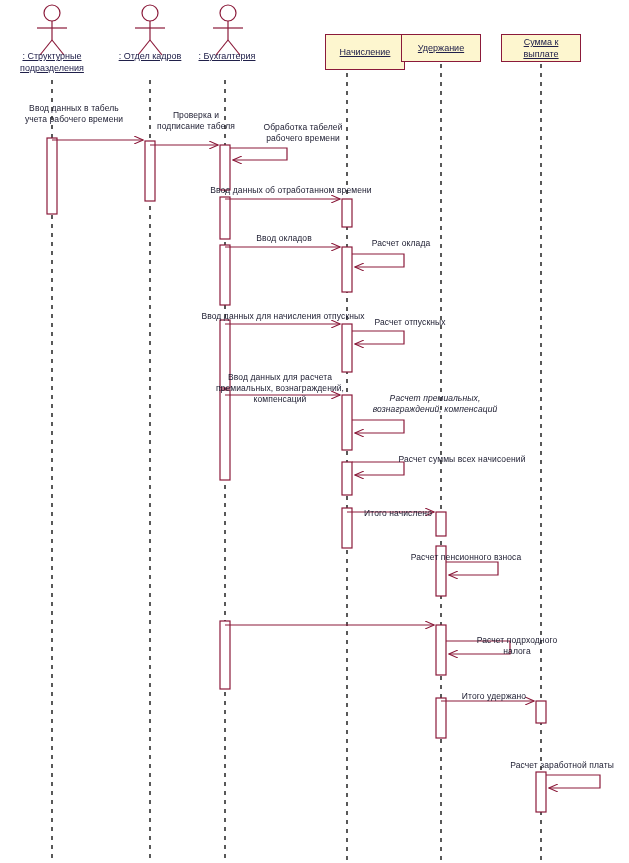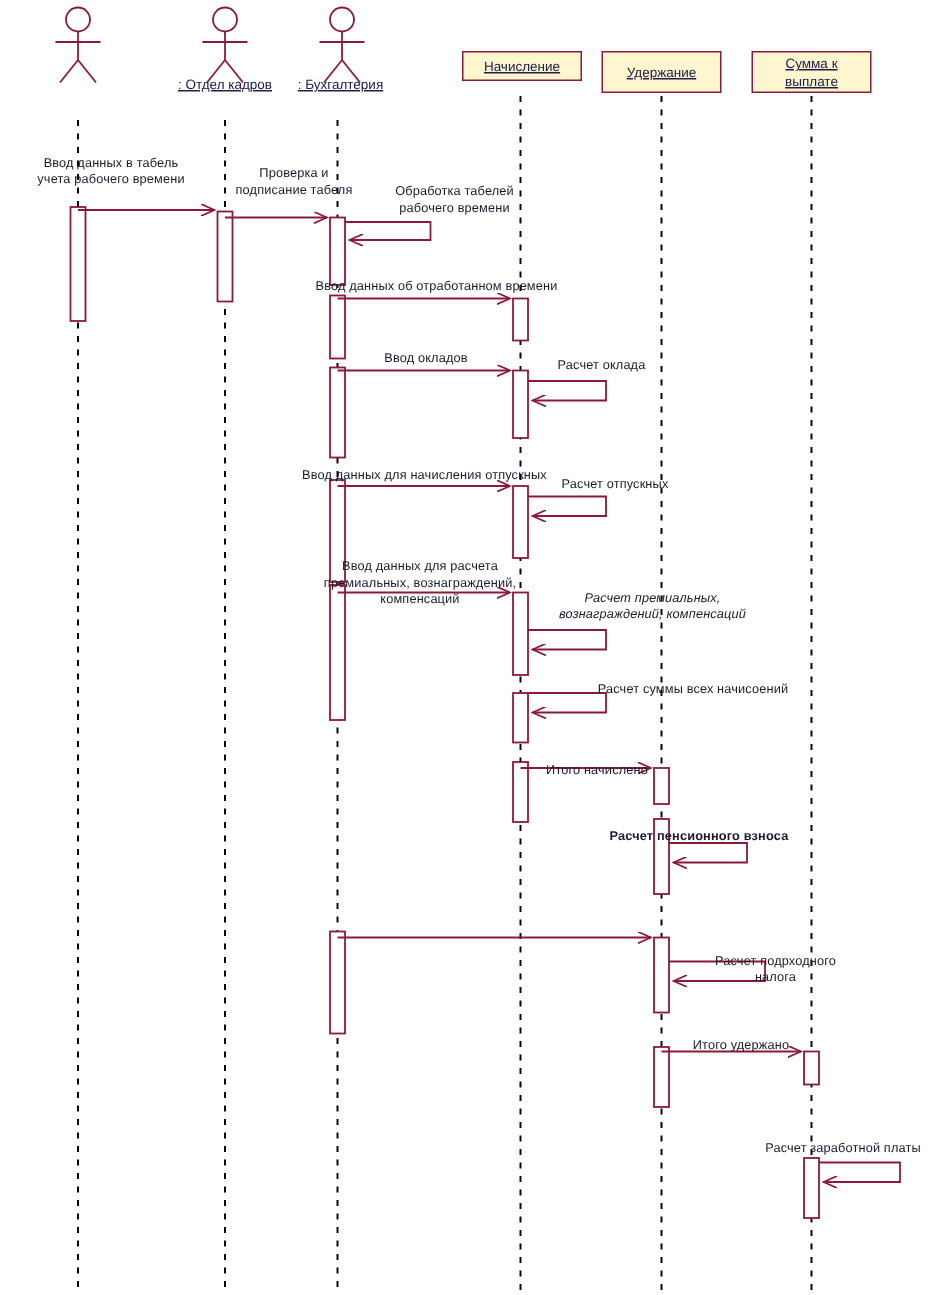--- a/index.html
+++ b/index.html
@@ -148,24 +148,26 @@
       <line x1="225" y1="625" x2="434" y2="625" marker-end="url(#arw)"></line>
 
       <path d="M446,641 L510,641 L510,654 L449,654" marker-end="url(#arw)"></path>
 
       <line x1="441" y1="701" x2="534" y2="701" marker-end="url(#arw)"></line>
 
       <path d="M546,775 L600,775 L600,788 L549,788" marker-end="url(#arw)"></path>
     </g>
   </svg>
 
+  <div class="actor-name" style="left:2px;top:50px;width:100px;">: Структурные
+подразделения</div>
   <div class="actor-name" style="left:108px;top:50px;width:84px;">: Отдел кадров</div>
   <div class="actor-name" style="left:188px;top:50px;width:78px;">: Бухгалтерия</div>
 
-  <div class="objbox" style="left:308px;top:34px;width:80px;height:20px;">
+  <div class="objbox" style="left:325px;top:34px;width:80px;height:36px;">
     <span>Начисление</span>
   </div>
   <div class="objbox" style="left:401px;top:34px;width:80px;height:28px;">
     <span>Удержание</span>
   </div>
   <div class="objbox" style="left:501px;top:34px;width:80px;height:28px;justify-content:center;">
     <span>Сумма к
 выплате</span>
   </div>
 
@@ -180,19 +182,19 @@
   <div class="lbl" style="left:356px;top:238px;width:90px;">Расчет оклада</div>
   <div class="lbl" style="left:185px;top:311px;width:196px;">Ввод данных для начисления отпускных</div>
   <div class="lbl" style="left:360px;top:317px;width:100px;">Расчет отпускных</div>
   <div class="lbl" style="left:205px;top:372px;width:150px;">Ввод данных для расчета
 премиальных, вознаграждений,
 компенсаций</div>
   <div class="lbl" style="left:355px;top:393px;width:160px;font-style:italic;">Расчет премиальных,
 вознаграждений, компенсаций</div>
   <div class="lbl" style="left:376px;top:454px;width:172px;">Расчет суммы всех начисоений</div>
   <div class="lbl" style="left:348px;top:508px;width:100px;">Итого начислено</div>
-  <div class="lbl" style="left:390px;top:552px;width:152px;font-weight:bold;">Расчет пенсионного взноса</div>
+  <div class="lbl" style="left:390px;top:552px;width:152px;">Расчет пенсионного взноса</div>
   <div class="lbl" style="left:462px;top:635px;width:110px;">Расчет подрходного
 налога</div>
   <div class="lbl" style="left:444px;top:691px;width:100px;">Итого удержано</div>
   <div class="lbl" style="left:495px;top:760px;width:134px;">Расчет заработной платы</div>
 
 </div>
 
 </body></html>

